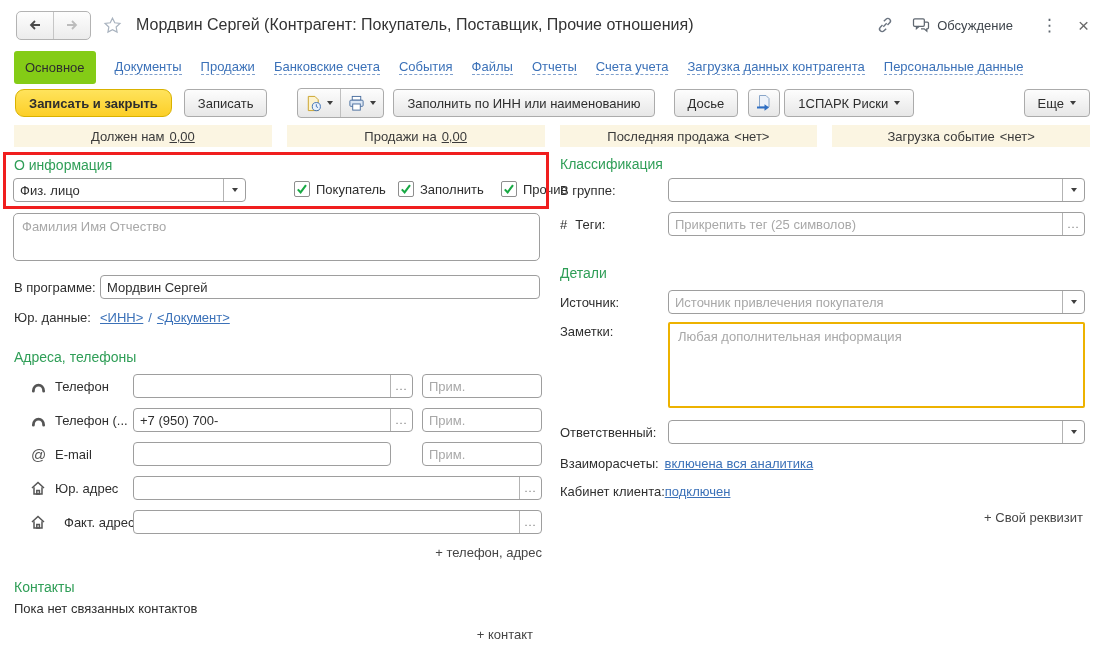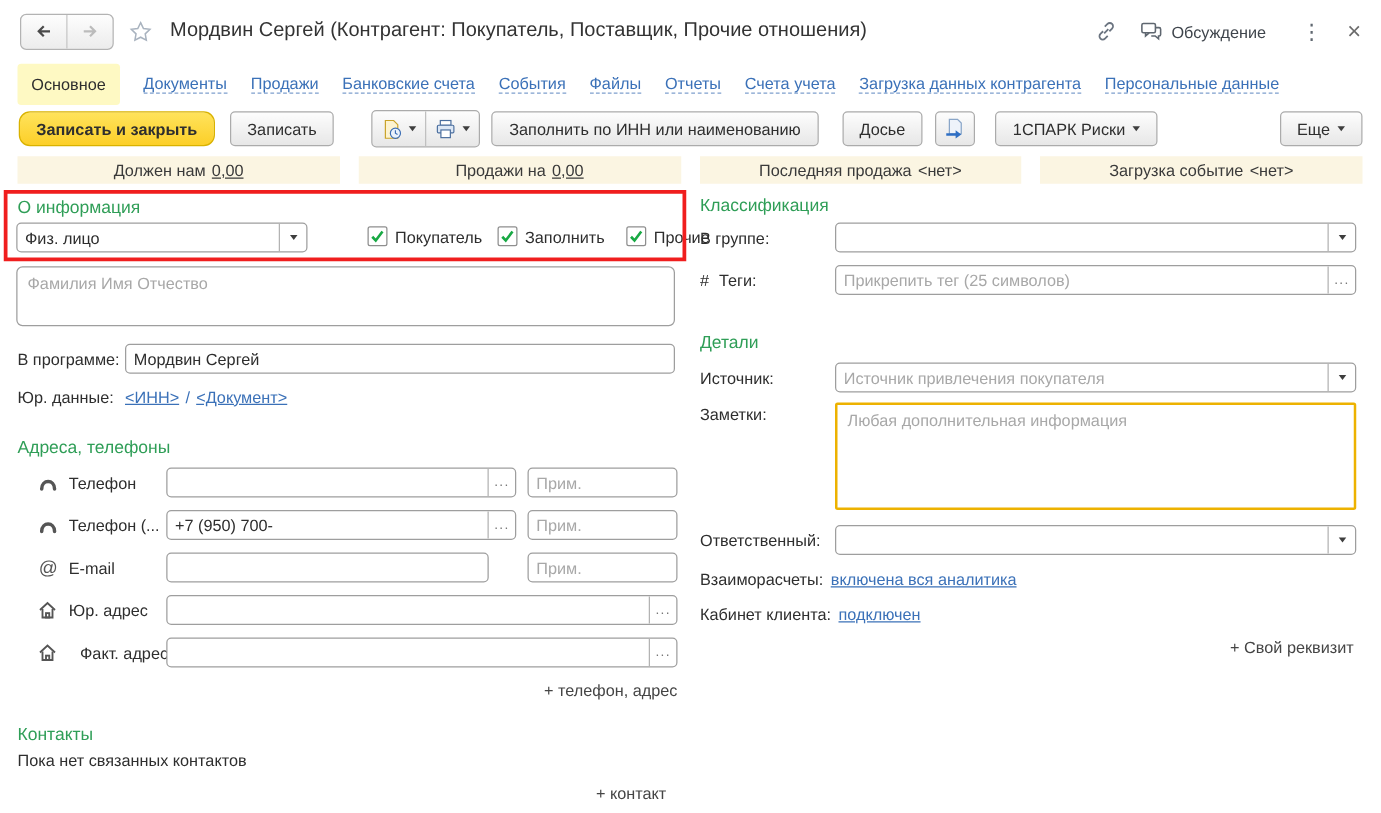--- a/index.html
+++ b/index.html
@@ -18,21 +18,21 @@
   .tb-right{margin-left:auto;display:flex;align-items:center;}
   .tb-ic{display:flex;align-items:center;cursor:pointer;color:#5f6770;}
   .discussion{display:flex;align-items:center;gap:6px;margin-left:16px;cursor:pointer;color:#3f454c;}
   .kebab{margin-left:28px;font-size:17px;color:#5f6770;cursor:pointer;line-height:1;}
   .closex{margin-left:20px;font-size:19px;color:#6b6b6b;cursor:pointer;line-height:1;}
 
   
   .tabs{position:absolute;top:50px;left:0;width:100%;height:34px;display:flex;align-items:center;
         padding:0 14px;box-sizing:border-box;gap:19px;}
   .tab{color:#3b71b8;border-bottom:1px dashed #7e9fcd;cursor:pointer;white-space:nowrap;}
-  .tab-active{background:#fef9c3;padding:9px 11px;border-radius:3px;color:#2e2e2e;cursor:default;
+  .tab-active{background:#84cc16;padding:9px 11px;border-radius:3px;color:#2e2e2e;cursor:default;
         border-bottom:none;white-space:nowrap;}
 
   
   .toolbar{position:absolute;top:88px;left:0;width:100%;padding:0 15px;box-sizing:border-box;
            display:flex;align-items:center;}
   .btn{display:inline-flex;align-items:center;justify-content:center;height:28px;padding:0 13px;
        background:linear-gradient(#fdfdfd,#e7e7e7);border:1px solid #ababab;border-radius:4px;
        cursor:pointer;white-space:nowrap;box-sizing:border-box;gap:6px;}
   .btn-yellow{background:linear-gradient(#ffe35c,#fccf28);border-color:#d9b200;font-weight:bold;border-radius:9px;}
   .icongroup{display:flex;height:28px;border:1px solid #ababab;border-radius:4px;overflow:hidden;
@@ -153,21 +153,21 @@
     </span>
     <span class="btn" style="margin-left:9px">Заполнить по ИНН или наименованию</span>
     <span class="btn" style="margin-left:19px">Досье</span>
     <span class="btn" style="margin-left:10px;padding:0 6px">
       <svg width="18" height="18" viewBox="0 0 18 18">
           <path d="M4.5 1.5h6.5l3 3v8.5h-9.5z" fill="#eef3fa" stroke="#8aa6c8"></path>
           <path d="M2 13.5h8.5" stroke="#2f6fc4" stroke-width="2"></path>
           <path d="M9.5 10.2l4.5 3.3-4.5 3.3z" fill="#2f6fc4"></path>
         </svg>
     </span>
-    <span class="btn" style="margin-left:16px">
+    <span class="btn" style="margin-left:4px">
       <span>1СПАРК Риски</span>
       <span class="tri"></span>
     </span>
     <span class="btn" style="margin-left:auto">
       <span>Еще</span>
       <span class="tri"></span>
     </span>
   </div>
 
   <div class="statusrow">
@@ -358,20 +358,20 @@
     <span class="seg">
         <span class="tri"></span>
       </span>
   </div>
 
   <span class="lbl" style="left:560px;top:453px;height:20px;gap:6px">
     <span>Взаиморасчеты:</span>
     <span class="link">включена вся аналитика</span>
   </span>
 
-  <span class="lbl" style="left:560px;top:481px;height:20px;gap:6px">
+  <span class="lbl" style="left:560px;top:481px;height:20px;">
     <span>Кабинет клиента:</span>
     <span class="link">подключен</span>
   </span>
 
   <div class="addlink" style="left:900px;top:510px;width:183px;text-align:right">+ Свой реквизит</div>
 
 </div>
 
 </body></html>

